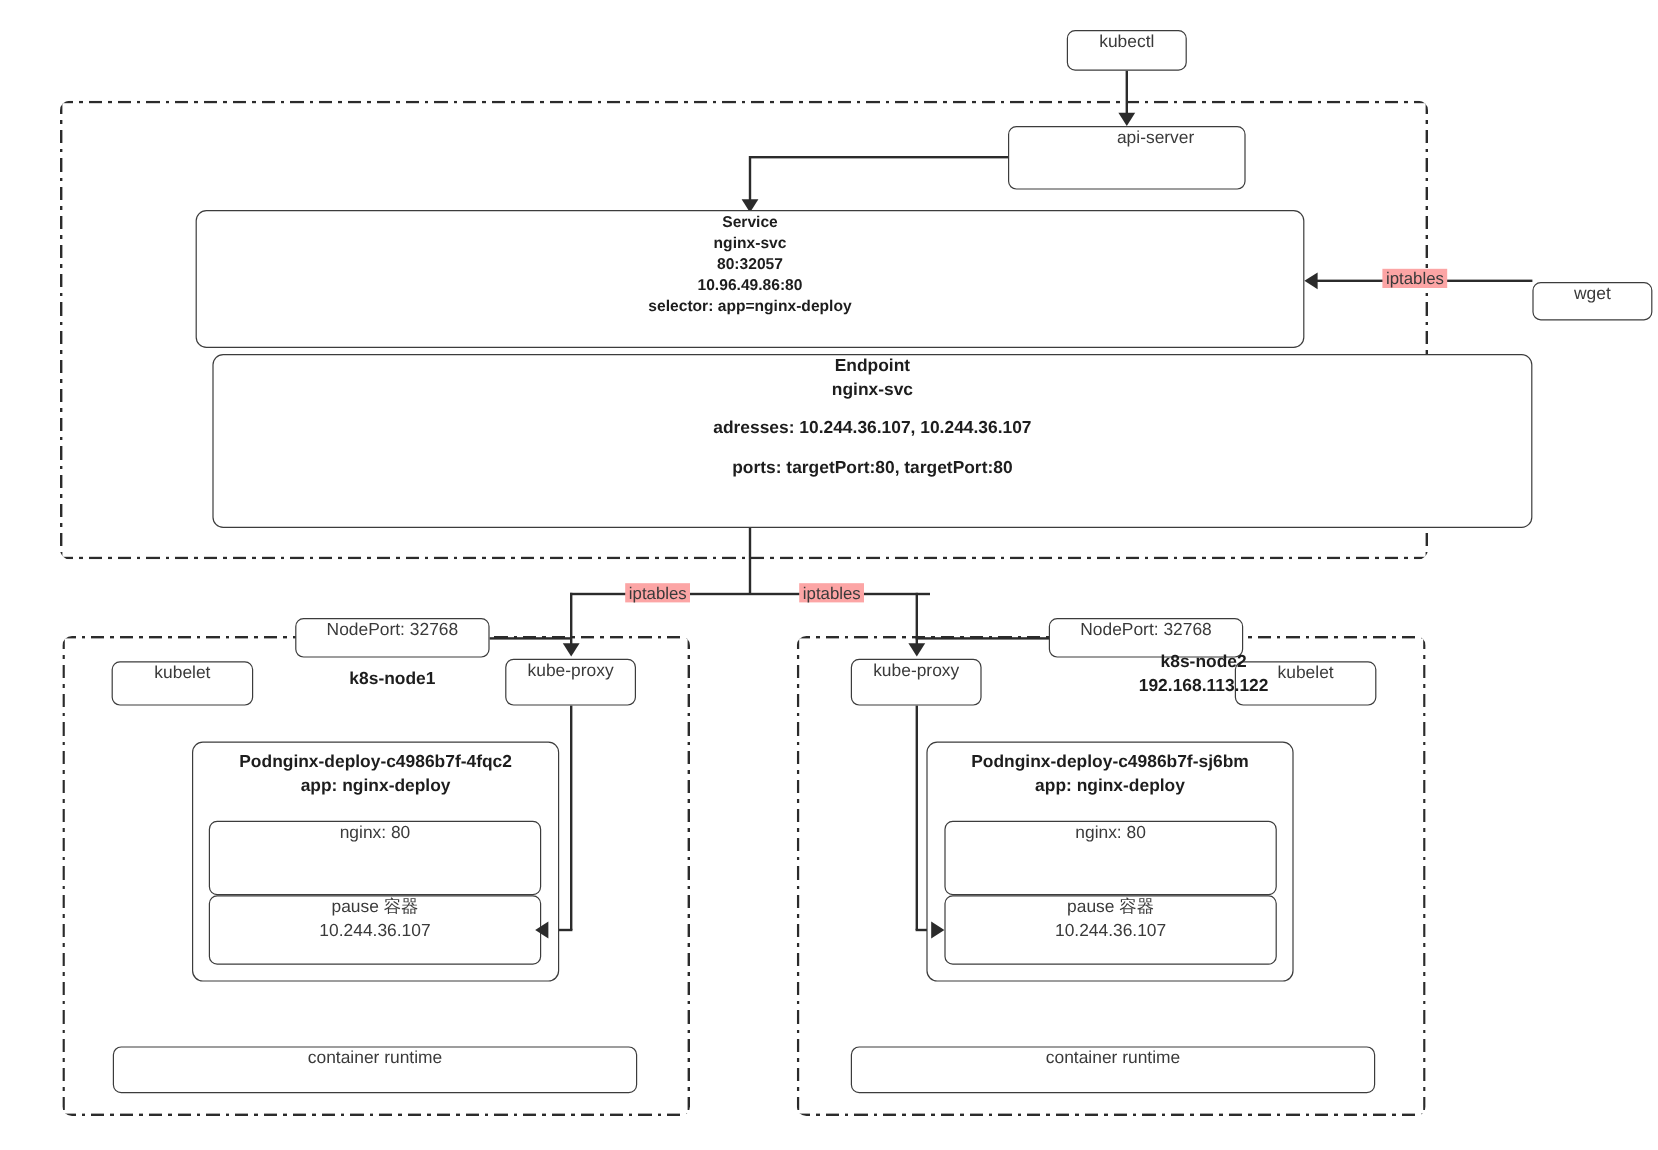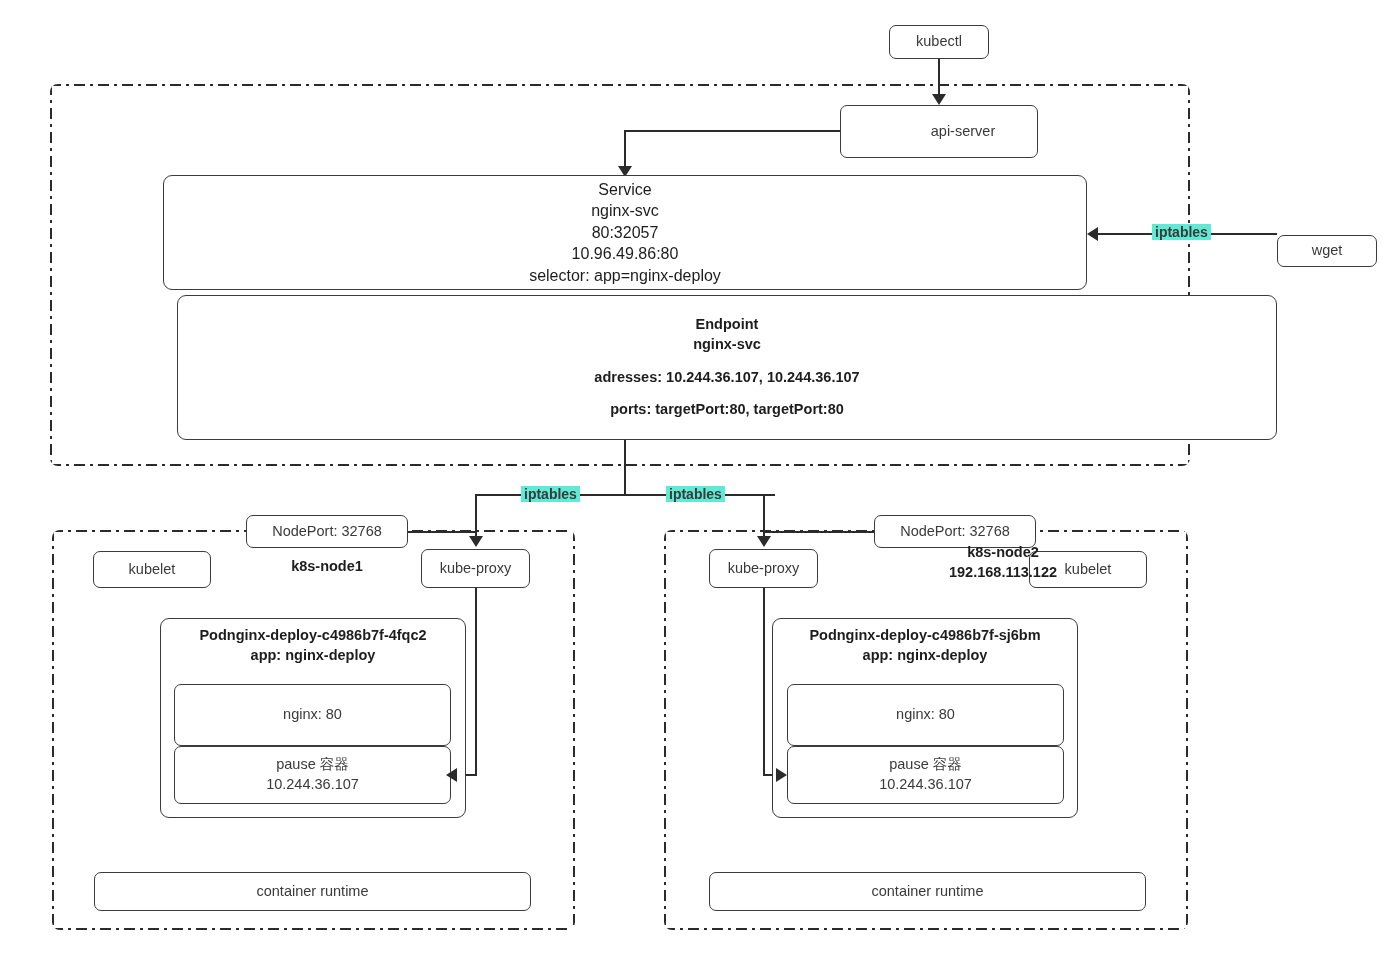--- a/index.html
+++ b/index.html
@@ -43,21 +43,21 @@
   
   .box {
     position: absolute;
     box-sizing: border-box;
     border: 1.6px solid #3c3c3c;
     border-radius: 7px;
     background: #ffffff;
     display: flex;
     flex-direction: column;
     align-items: center;
-    justify-content: center;
+    justify-content: flex-start;
     text-align: center;
     color: #3a3a3a;
     font-size: 14.5px;
     line-height: 1.35;
     z-index: 6;
   }
   .box.big { border-radius: 9px; }
 
   .bold {
     font-weight: bold;
@@ -72,25 +72,25 @@
     font-size: 14.5px;
     line-height: 1.4;
     text-align: center;
     z-index: 7;
     white-space: nowrap;
   }
   .edgelabel {
     position: absolute;
     font-size: 14px;
     color: #3a3a3a;
-    background: #5eead4;
+    background: #fca5a5;
     padding: 0 3px;
     z-index: 8;
     white-space: nowrap;
-    font-weight: bold;
+    font-weight: normal;
   }
 
   
   .ln {
     position: absolute;
     background: #2b2b2b;
     z-index: 5;
   }
   .lnh { height: 1.8px; }
   .lnv { width: 1.8px; }
@@ -110,21 +110,21 @@
     border-top: 7px solid transparent;
     border-bottom: 7px solid transparent;
     border-right: 11px solid #2b2b2b;
   }
   .arrow-right {
     border-top: 7px solid transparent;
     border-bottom: 7px solid transparent;
     border-left: 11px solid #2b2b2b;
   }
 
-  .svcline { font-size: 16px; font-weight: normal; color: #1d1d1d; }
+  .svcline { font-size: 13px; font-weight: bold; color: #1d1d1d; }
   .epline  { font-size: 14.5px; font-weight: bold; color: #1d1d1d; }
   .gap { height: 13px; }
 </style>
 </head>
 <body>
 
 <div id="canvas">
 
   <div class="region" style="left:50px; top:84px; width:1140px; height:382px;"></div>
 

